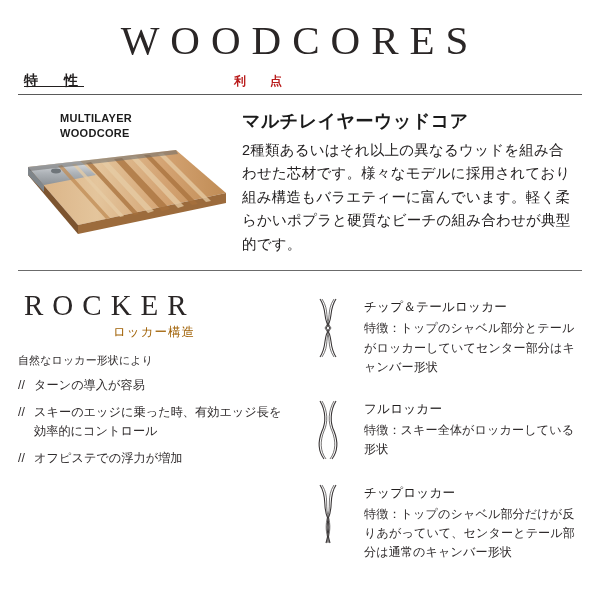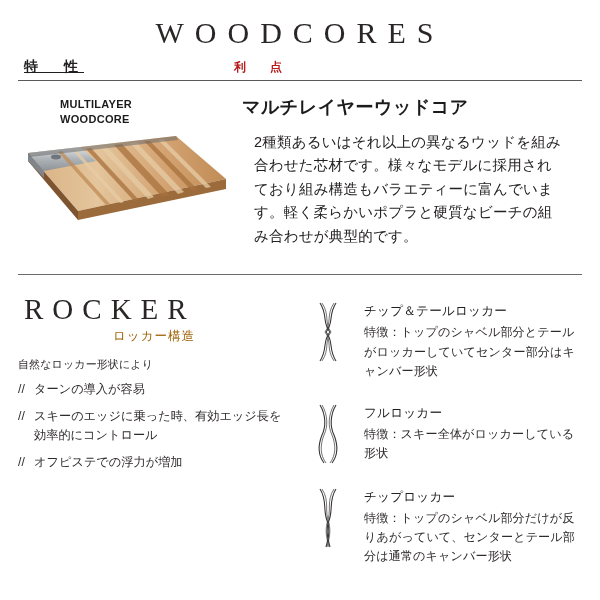--- a/index.html
+++ b/index.html
@@ -20,21 +20,21 @@
     height: 600px;
     box-sizing: border-box;
   }
 
   
   .sec-woodcores {
     padding: 10px 18px 0 18px;
   }
   .wc-title {
     text-align: center;
-    font-size: 30px;
+    font-size: 41px;
     letter-spacing: 11px;
     font-weight: 400;
     color: #2a2626;
     margin: 6px 0 2px 0;
     font-family: "Liberation Serif", serif;
   }
   .wc-subrow {
     display: flex;
     align-items: flex-end;
     padding: 6px 6px 4px 6px;
@@ -88,21 +88,21 @@
     font-size: 18px;
     font-weight: bold;
     letter-spacing: .5px;
     margin: 0 0 6px 0;
     color: #1b1b1b;
   }
   .wc-para {
     font-size: 14.5px;
     line-height: 1.62;
     letter-spacing: .2px;
-    margin: 12px;
+    margin: 0;
     color: #232021;
   }
 
   .sec-divider {
     border: 0;
     border-top: 1px solid #6b6b6b;
     margin: 14px 18px 0 18px;
   }
 
   

